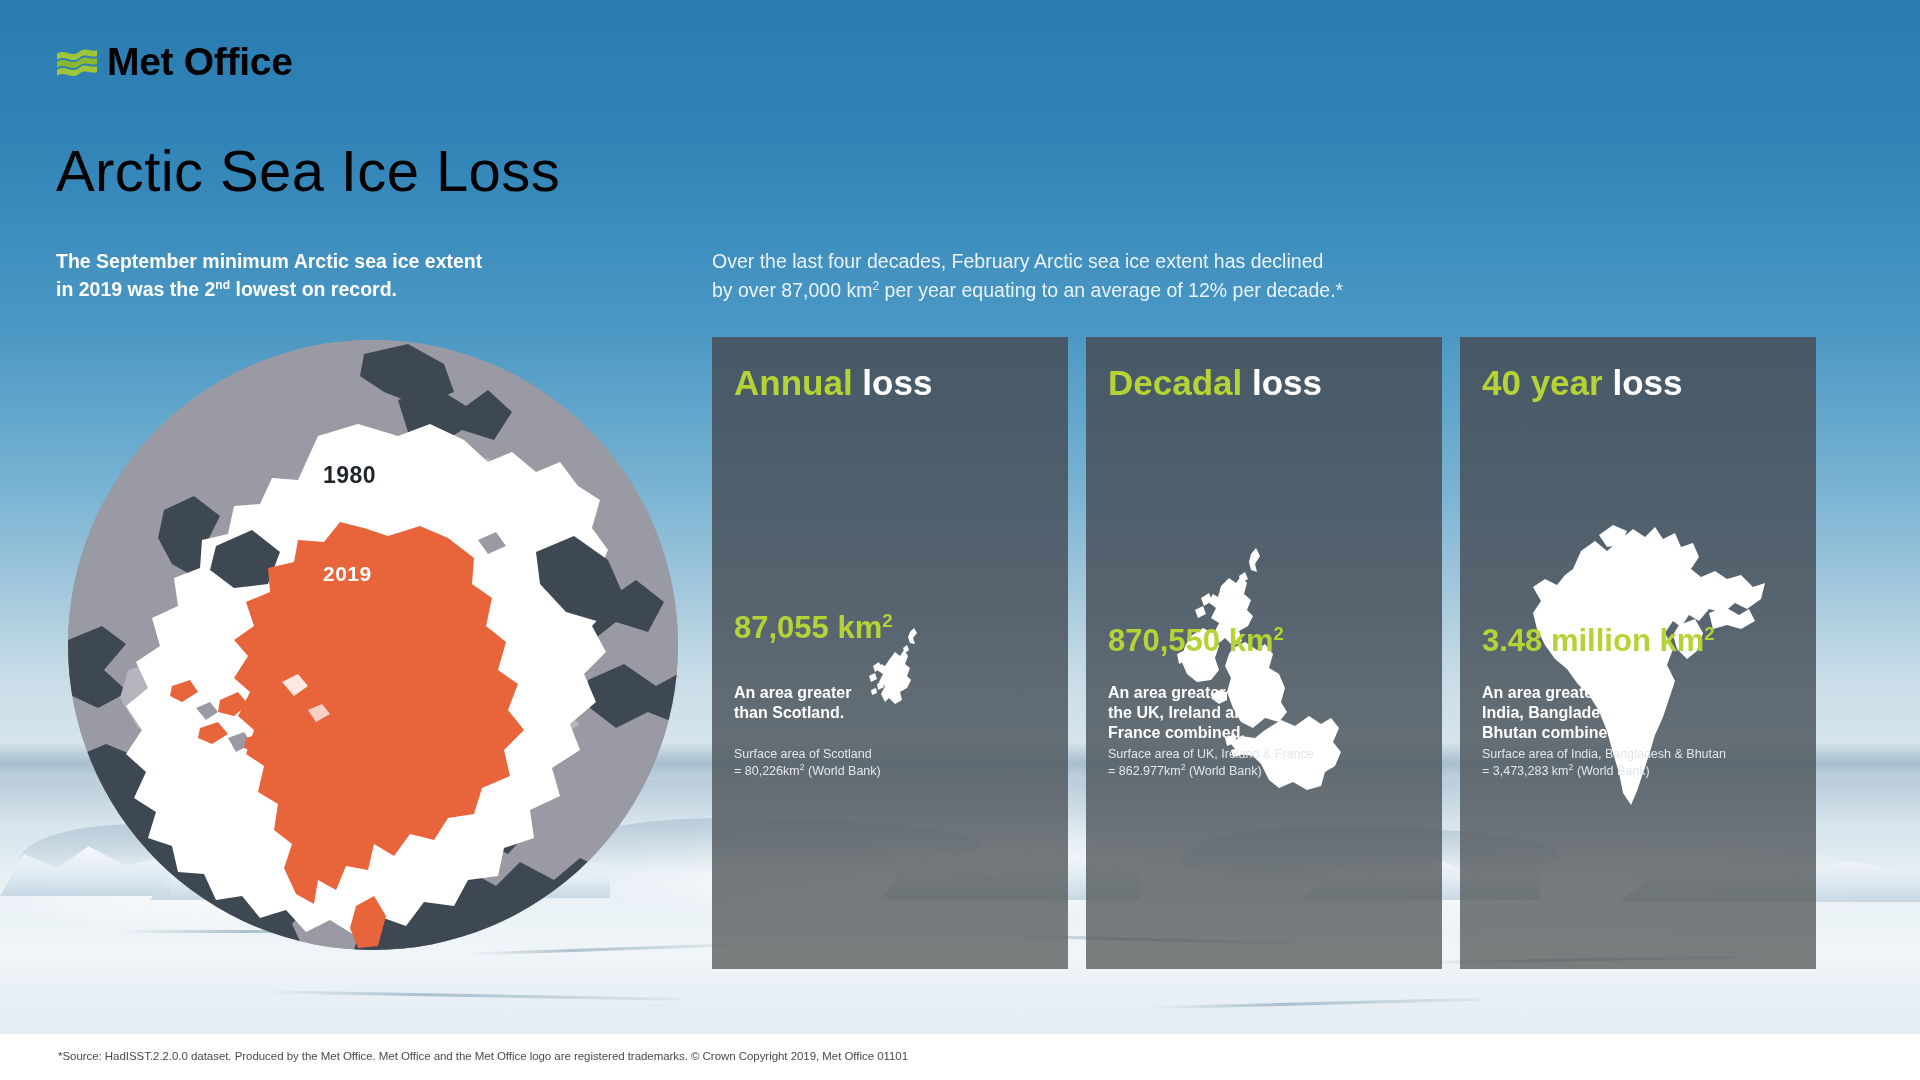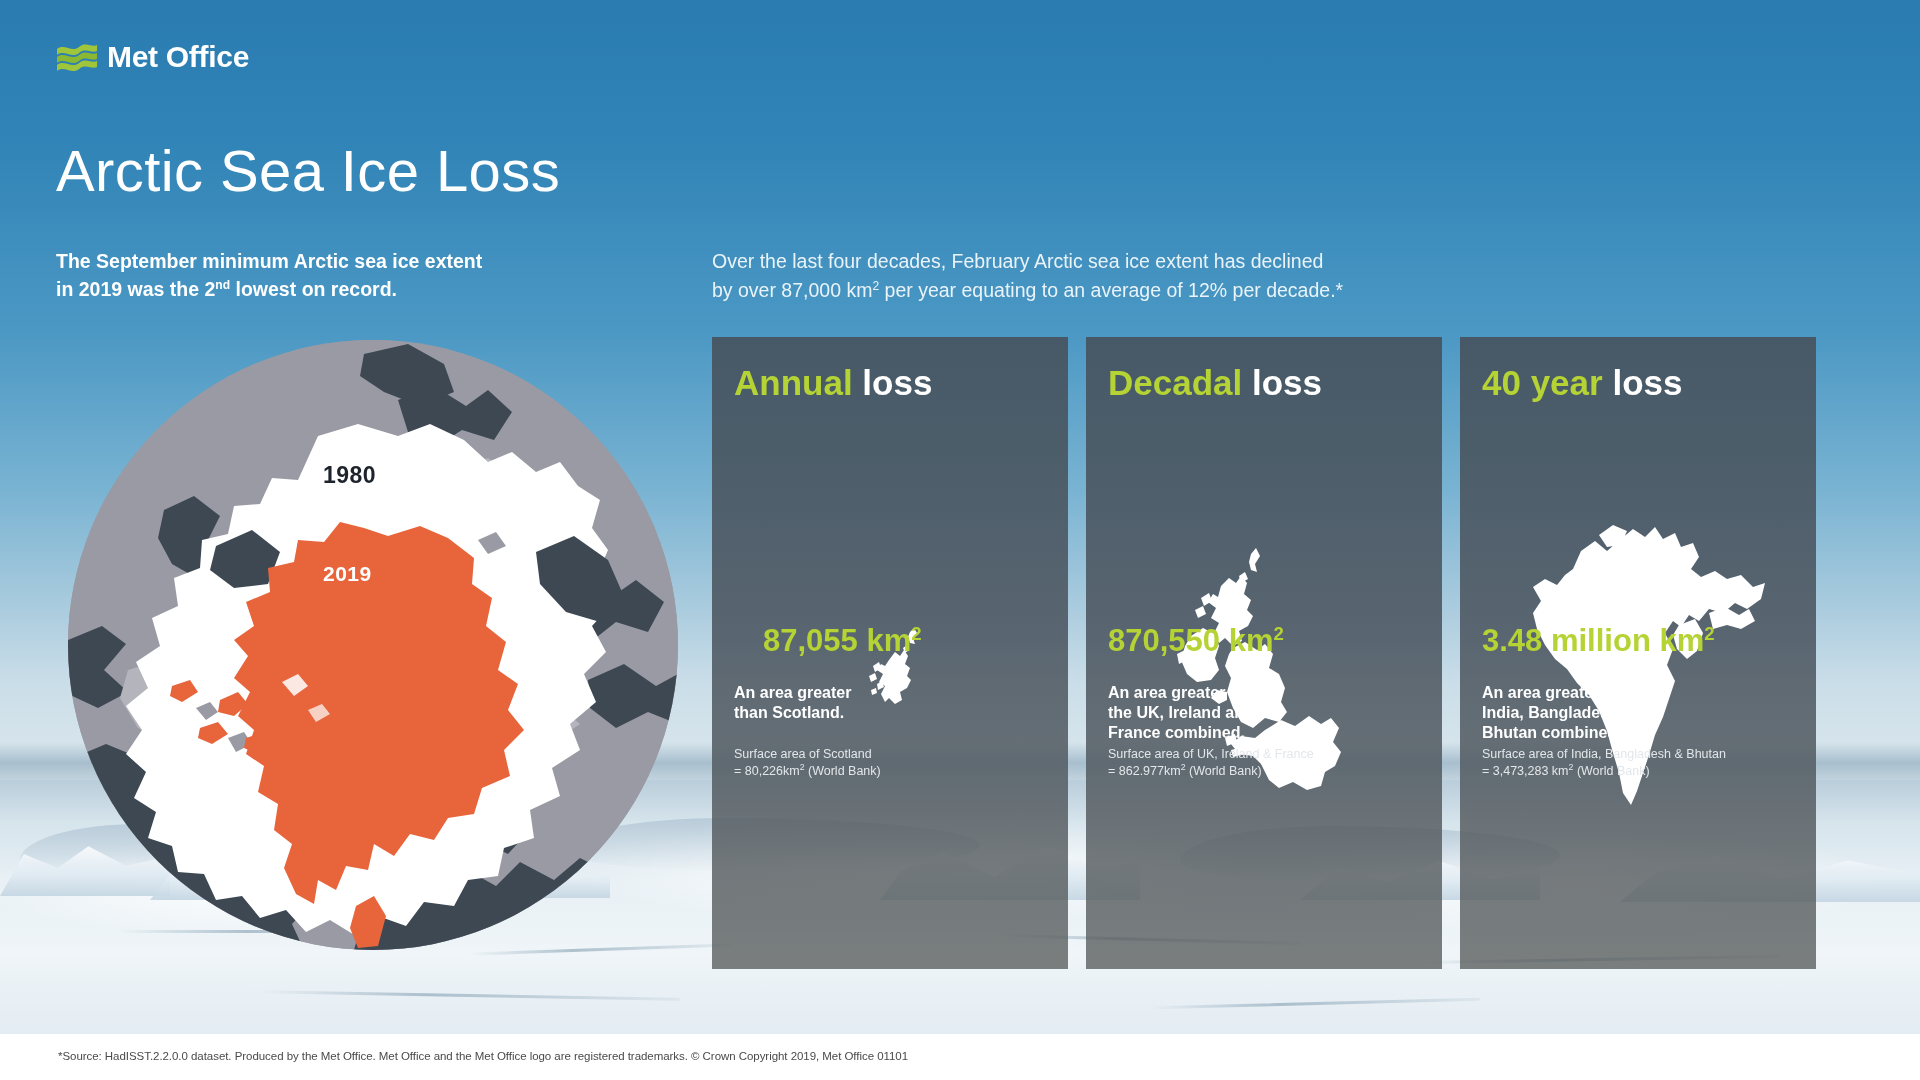--- a/index.html
+++ b/index.html
@@ -72,32 +72,32 @@
   
   .logo {
     position: absolute;
     left: 56px; top: 42px;
     display: flex;
     align-items: center;
     gap: 9px;
   }
   .logo-mark { width: 42px; height: 30px; display: block; }
   .logo-text {
-    color: #ffffff;
-    font-size: 30px;
+    color: #000000;
+    font-size: 39px;
     font-weight: 700;
     letter-spacing: -0.3px;
     line-height: 1;
     white-space: nowrap;
   }
 
   .page-title {
     position: absolute;
     left: 56px; top: 142px;
-    color: #ffffff;
+    color: #000000;
     font-size: 58px;
     font-weight: 300;
     letter-spacing: 0.4px;
     line-height: 1;
     white-space: nowrap;
   }
 
   .lead-left {
     position: absolute;
     left: 56px; top: 248px;
@@ -213,21 +213,21 @@
     top: 409px;
     width: 320px;
     color: #e3e7ea;
     font-size: 12.5px;
     font-weight: 400;
     line-height: 1.3;
   }
   .card-source sup { font-size: 0.7em; vertical-align: super; }
 
   
-  .card-1 .card-value { top: 288px; margin-left: 29px; }
+  .card-1 .card-value { top: 275px; }
   .card-2 .card-value { top: 288px; }
   .card-3 .card-value { top: 288px; }
 
   
   .footer-note {
     position: absolute;
     left: 58px;
     bottom: 18px;
     color: #4a4a4a;
     font-size: 11.5px;

